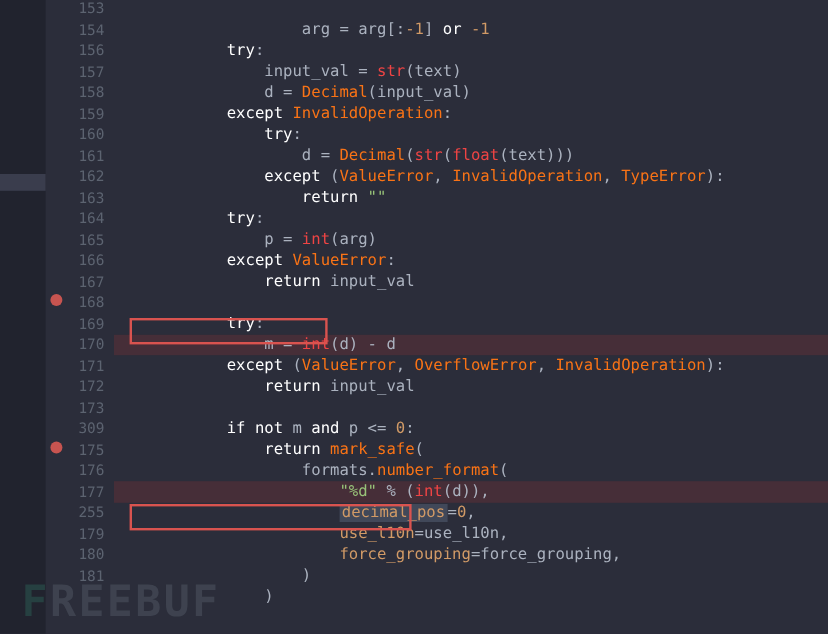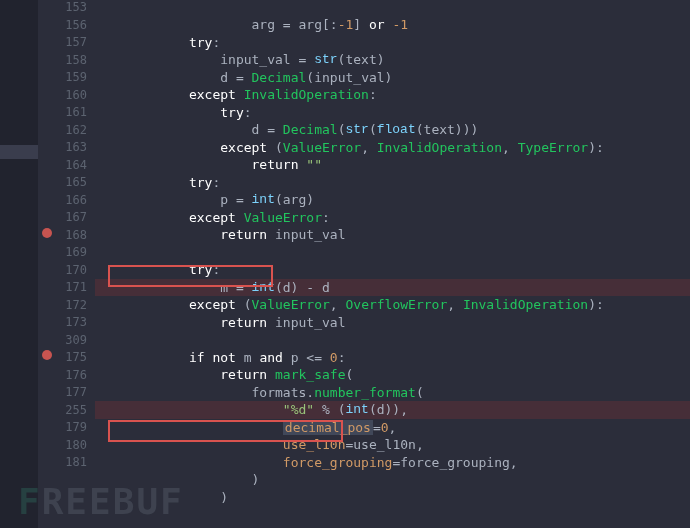--- a/index.html
+++ b/index.html
@@ -107,42 +107,46 @@
       color: rgba(120, 130, 145, 0.25);
       padding-left: 18px;
       padding-bottom: 6px;
       z-index: 0;
     }
     .watermark .accent {
       color: rgba(50, 120, 100, 0.35);
     }
     
     .kw { color: #ffffff; }
-    .fn { color: #7dd3fc; font-family: Liberation Mono, monospace; }
-    .cls { color: #22c55e; }
+    .fn { color: #ef4444; }
+    .cls { color: #f97316; }
     .str { color: #98c379; }
     .num { color: #d19a66; }
     .id { color: #abb2bf; }
     .param { color: #d19a66; }
     .sel-bg {
       background: rgba(80, 90, 110, 0.6);
       padding: 0 2px;
     }
   </style>
 </head>
 <body>
 
 <div class="editor">
   <div class="gutter">
     <div class="sidebar-strip"></div>
     <div class="mini-strip"></div>
     <div id="gutter-rows">
         <div class="line-row">
           <div class="breakpoint-col"></div>
           <div class="line-num">153</div>
+        </div>
+        <div class="line-row">
+          <div class="breakpoint-col"></div>
+          <div class="line-num">154</div>
         </div>
         <div class="line-row">
           <div class="breakpoint-col"></div>
           <div class="line-num">156</div>
         </div>
         <div class="line-row">
           <div class="breakpoint-col"></div>
           <div class="line-num">157</div>
         </div>
         <div class="line-row">

